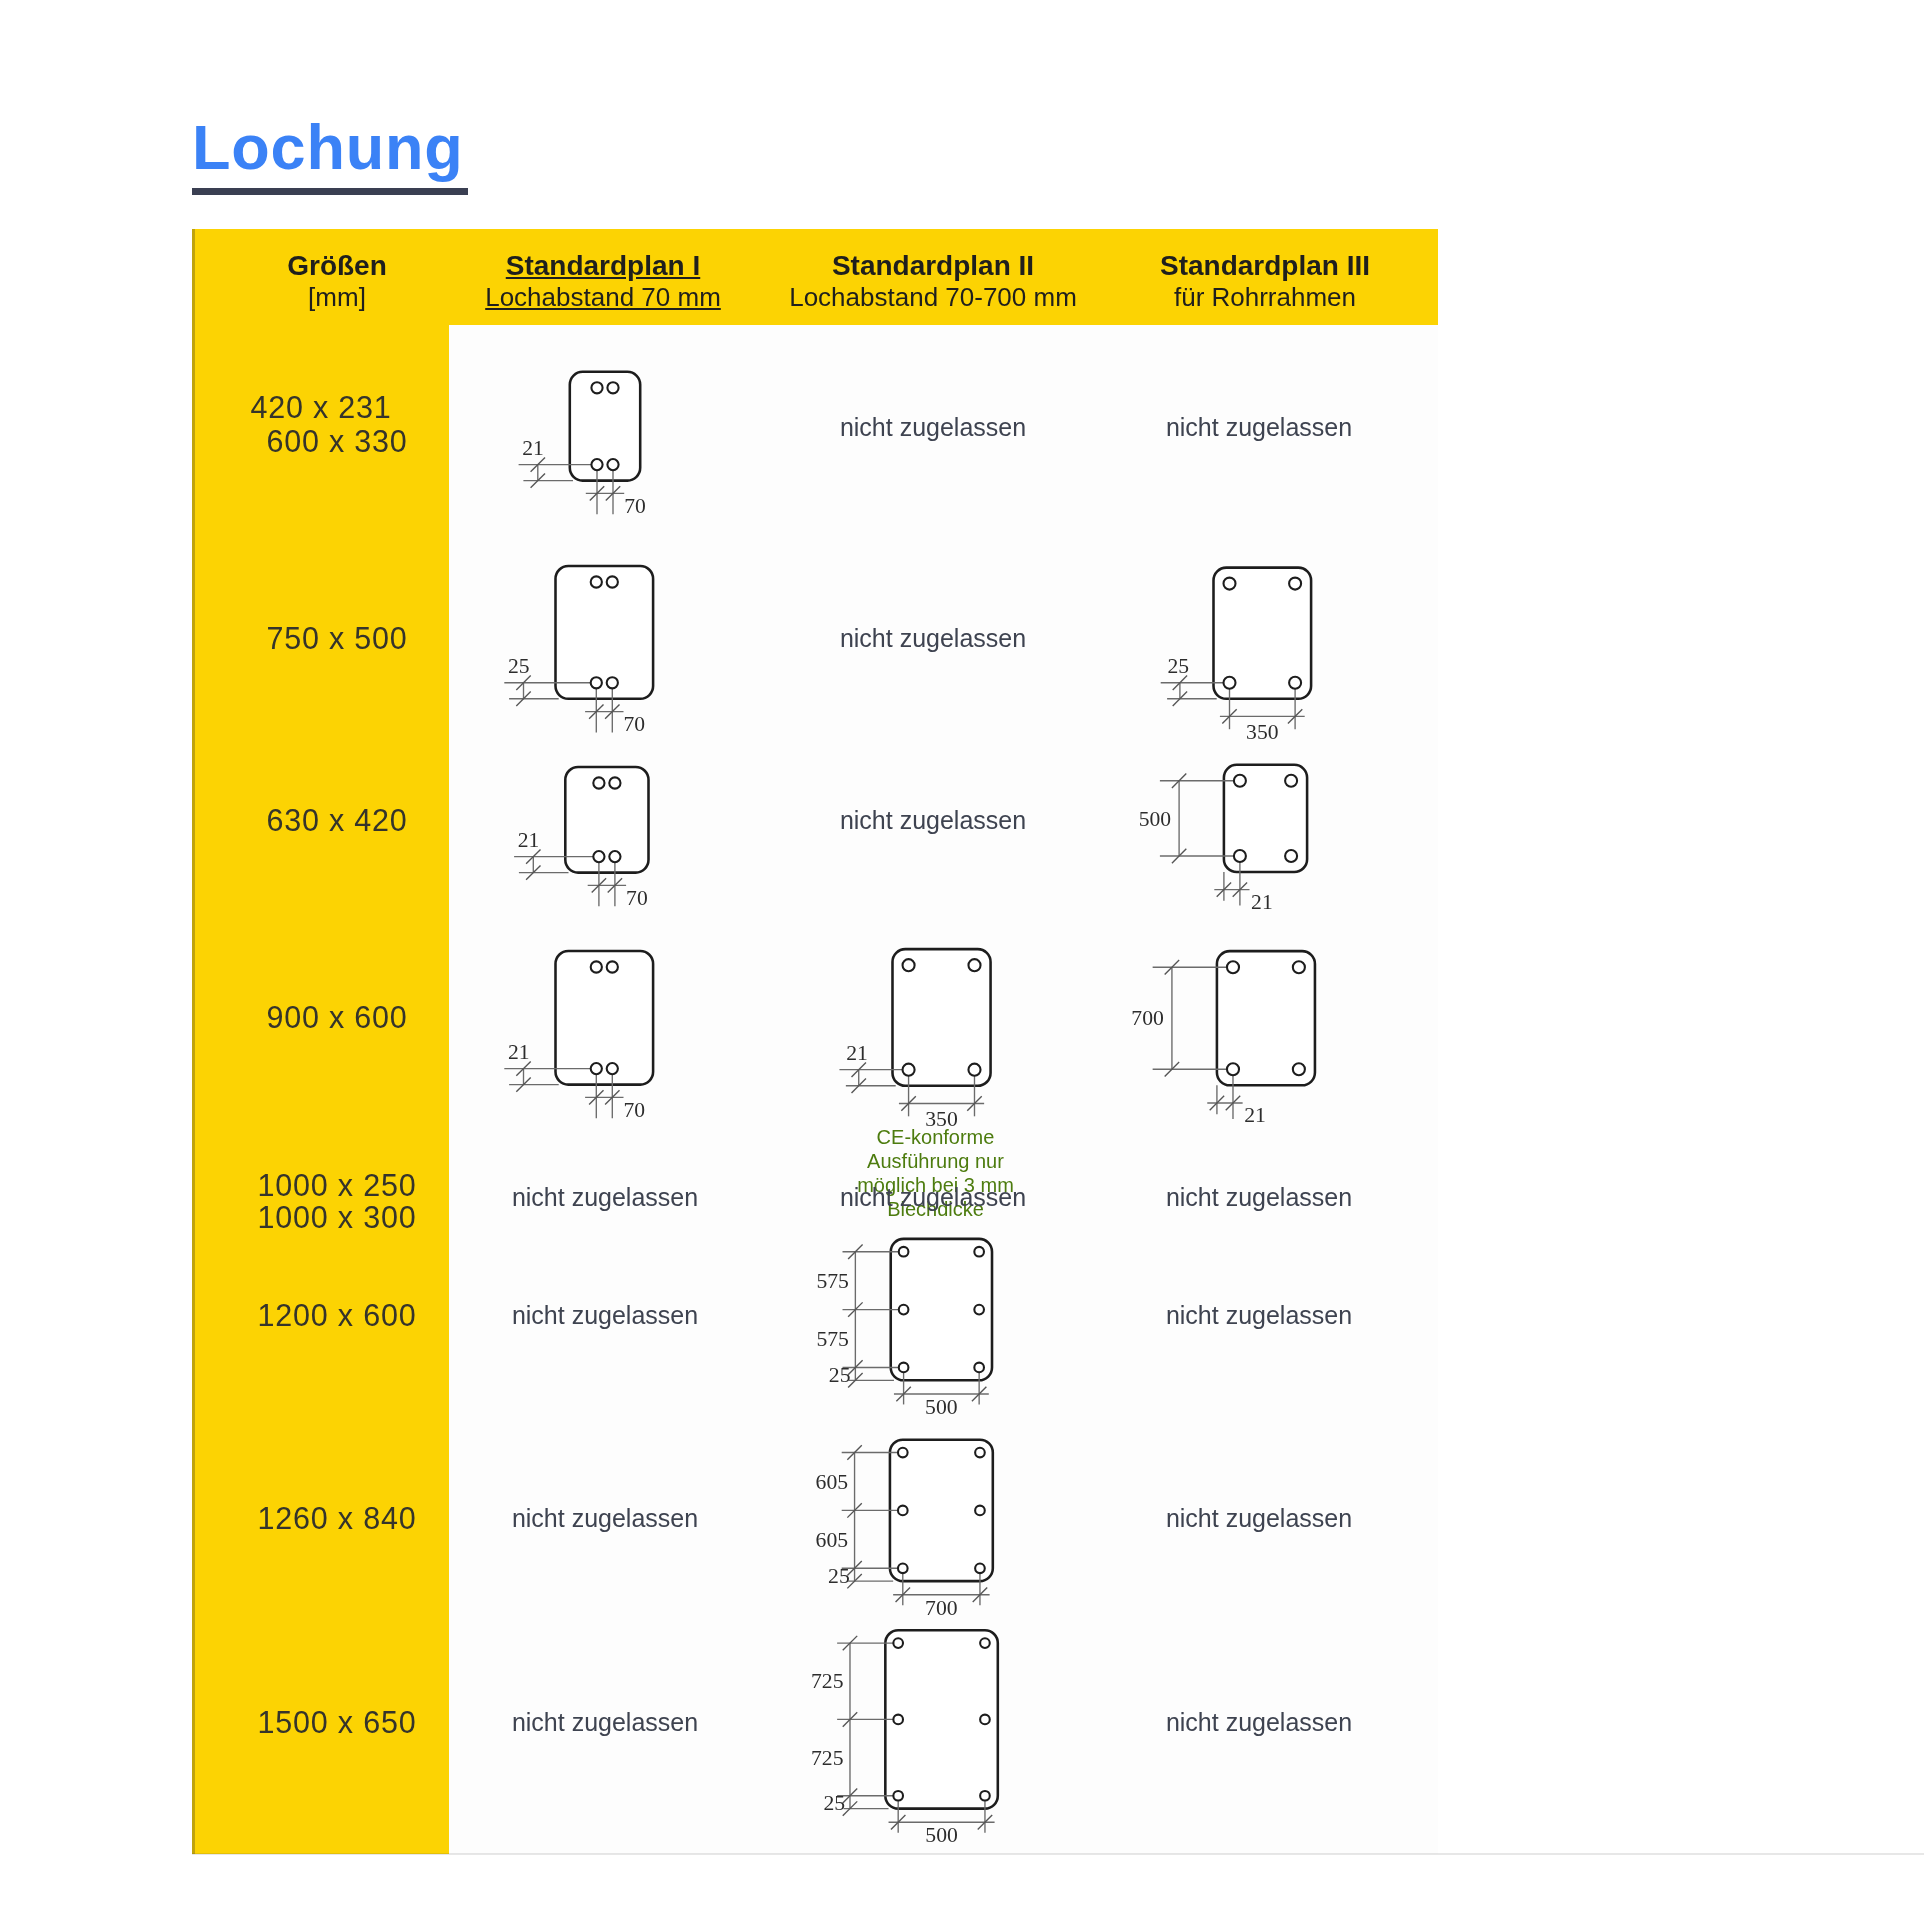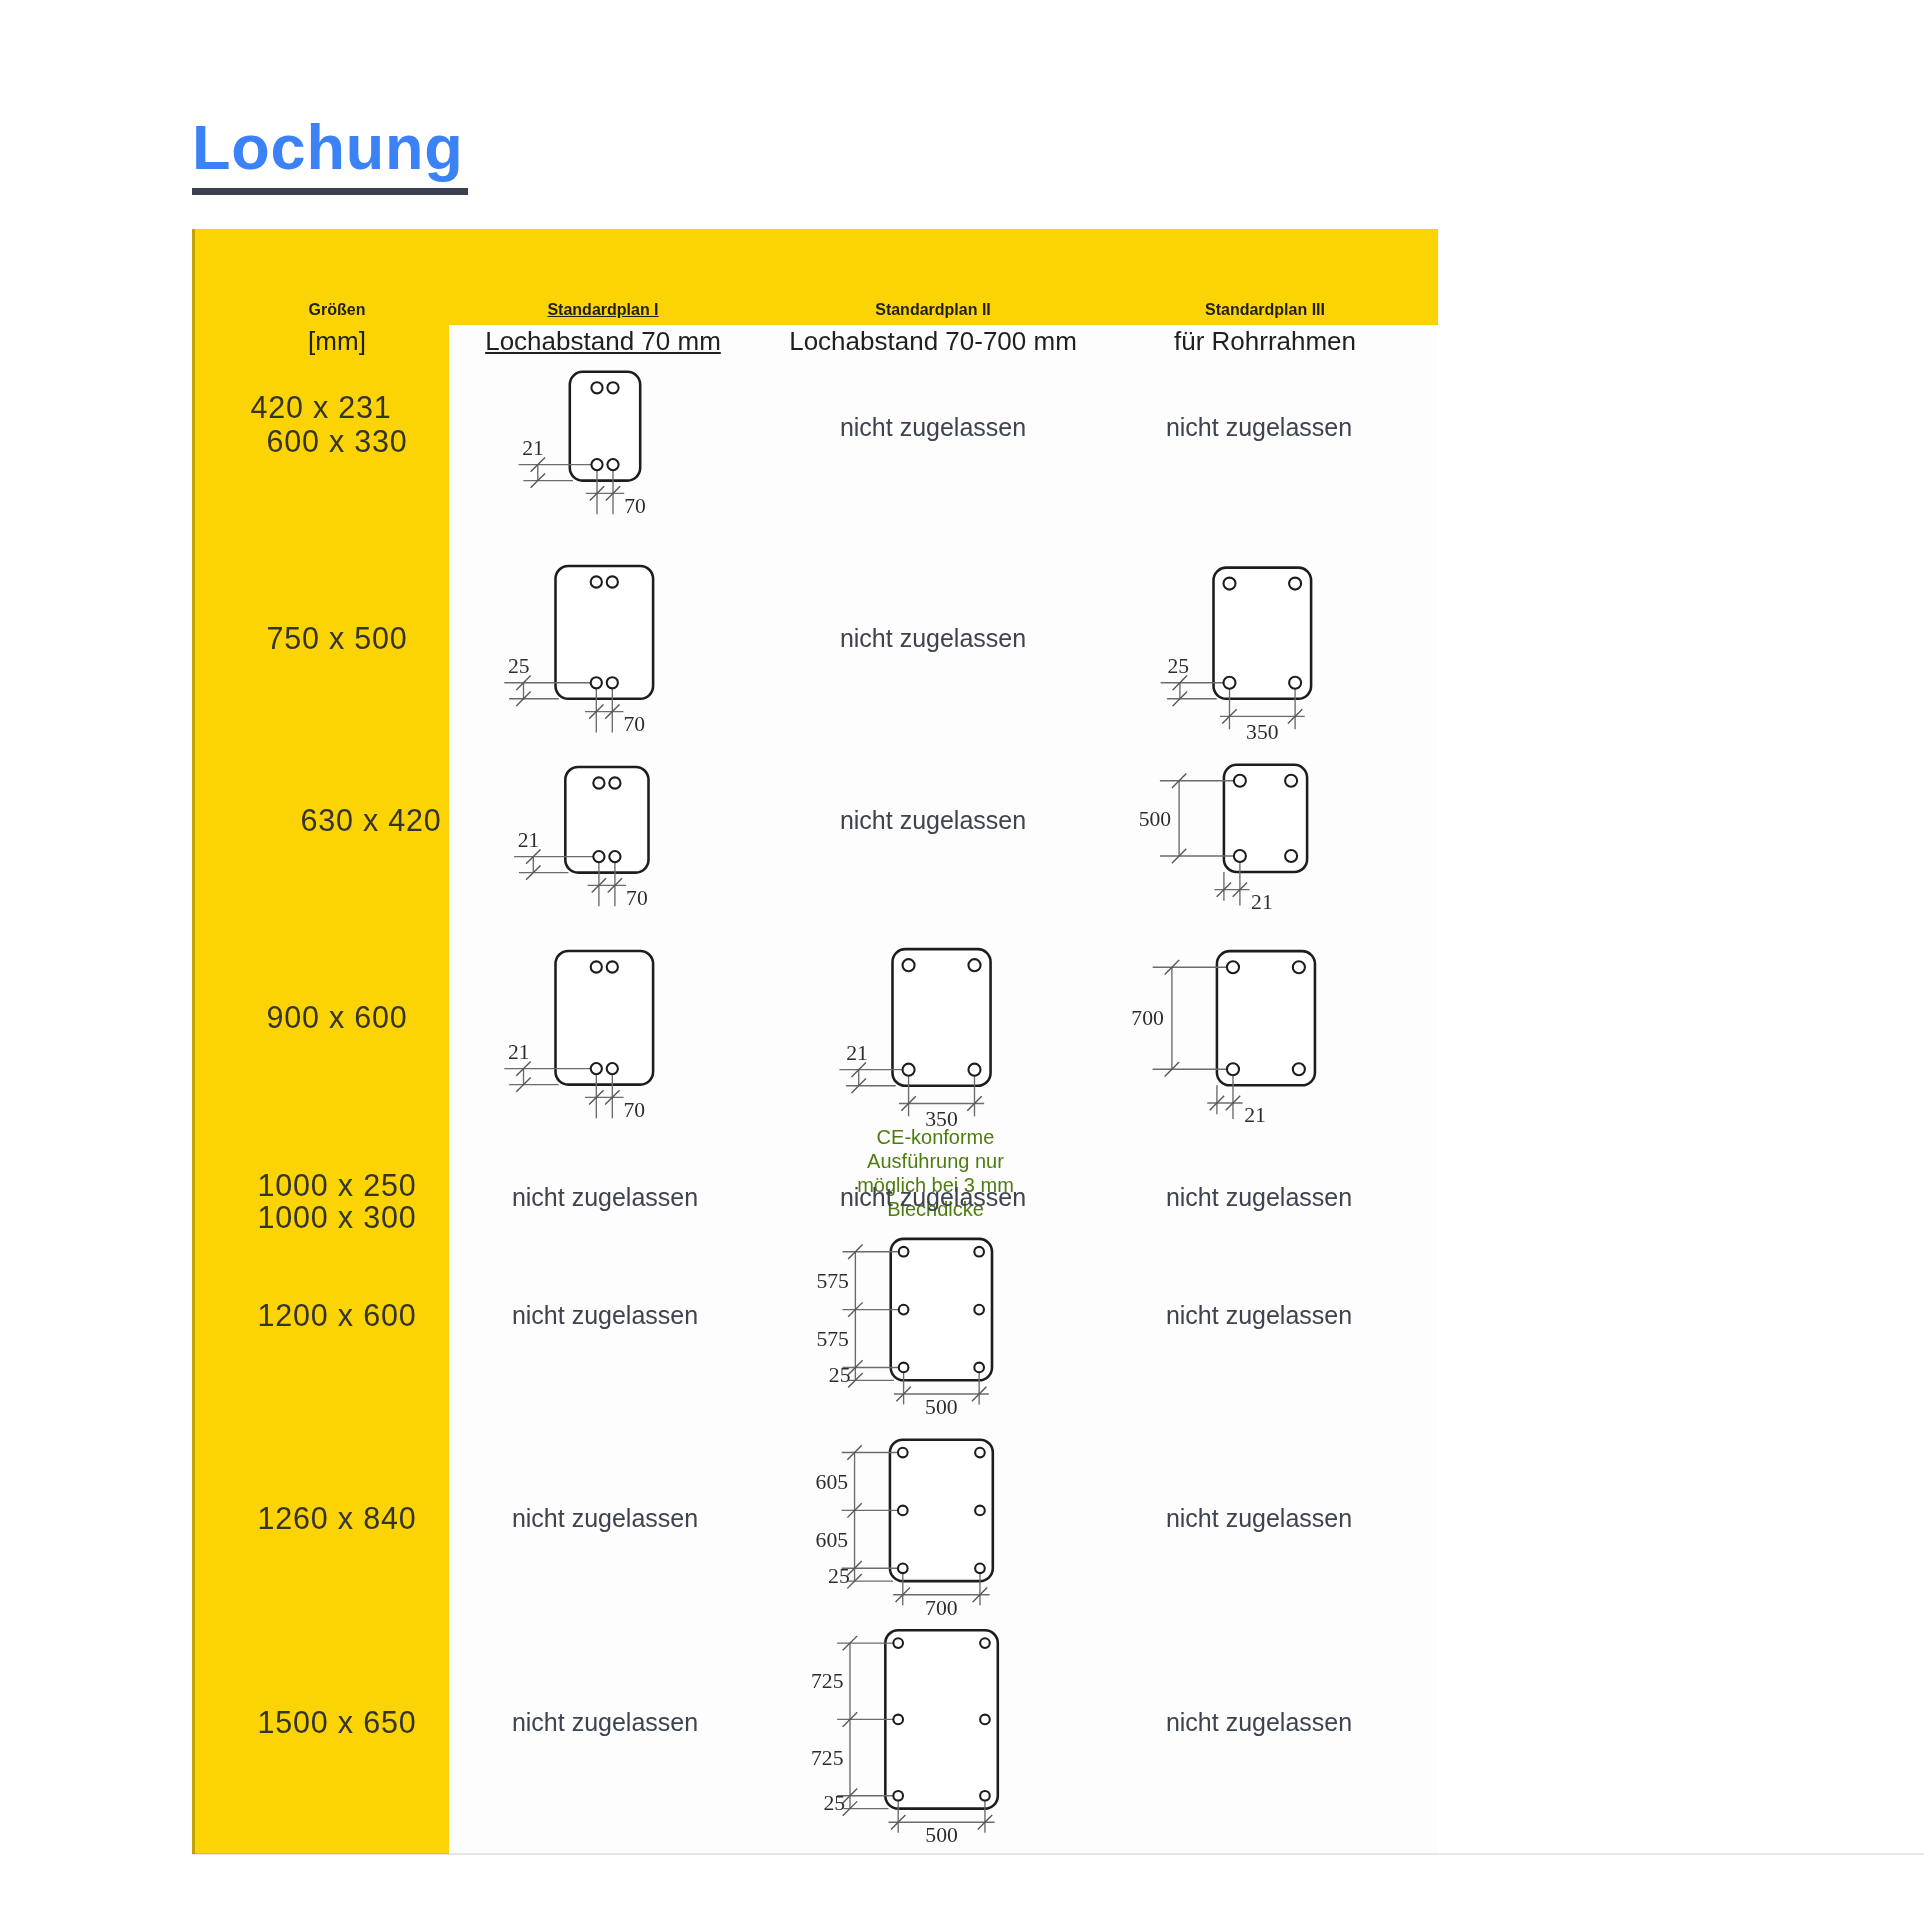--- a/index.html
+++ b/index.html
@@ -7,21 +7,21 @@
           font-family:"Liberation Sans",sans-serif;}
   .title{position:absolute;left:192px;top:111px;margin:0;font-size:63px;font-weight:bold;
          color:#3b82f6;border-bottom:7.2px solid #3a3f52;padding:0 4.8px 4.8px 0;display:inline-block;
          letter-spacing:0.8px;}
   .band{position:absolute;left:192px;top:229px;width:1246px;height:96px;background:#fcd303;}
   .leftcol{position:absolute;left:192px;top:229px;width:257px;height:1625px;background:#fcd303;
            border-left:3.2px solid rgba(120,105,25,0.45);box-sizing:border-box;}
   .panel{position:absolute;left:449px;top:325px;width:989px;height:1529px;background:#fdfdfd;}
   .hairline{position:absolute;left:192px;top:1853px;width:1732px;height:1.6px;background:rgba(60,60,60,0.12);}
   .hdr{position:absolute;transform:translateX(-50%);text-align:center;color:#1f1f1d;white-space:nowrap;}
-  .hdr .t{font-size:16px;font-weight:bold;line-height:32px;margin-top:44px;}
+  .hdr .t{font-size:28px;font-weight:bold;line-height:32px;}
   .hdr .s{font-size:26px;line-height:30.5px;}
   .size-label{position:absolute;transform:translate(-50%,-50%);font-size:30.5px;color:#35342b;
               white-space:nowrap;letter-spacing:0.8px;}
   .nz{position:absolute;transform:translate(-50%,-50%);font-size:25px;color:#3e4350;white-space:nowrap;}
   .note{position:absolute;text-align:center;font-size:20px;line-height:24px;color:#4d7c0f;}
   .drawing{position:absolute;overflow:visible;}
   .plate{fill:#ffffff;stroke:#1d1d1d;stroke-width:3.2;}
   .hole{fill:#ffffff;stroke:#1d1d1d;stroke-width:2.6;}
   .dim{stroke:#6b6b6b;stroke-width:1.7;fill:none;}
   .tick{stroke:#555555;}
@@ -116,21 +116,21 @@
         <line x1="172" y1="166" x2="172" y2="224" class="dim"></line>
         <line x1="78" y1="208" x2="184" y2="208" class="dim"></line>
         <line x1="81" y1="217" x2="99" y2="199" class="dim tick"></line>
         <line x1="163" y1="217" x2="181" y2="199" class="dim tick"></line>
         <text x="131" y="236" text-anchor="middle" class="dimtext">350</text>
         <circle cx="90" cy="42" r="7.5" class="hole"></circle>
         <circle cx="172" cy="42" r="7.5" class="hole"></circle>
         <circle cx="90" cy="166" r="7.5" class="hole"></circle>
         <circle cx="172" cy="166" r="7.5" class="hole"></circle>
       </svg>
-      <div class="size-label" style="left: 337px; top: 820px; margin-left: 34px;">630 x 420</div>
+      <div class="size-label" style="left: 337px; top: 820px;">630 x 420</div>
       <svg class="drawing" width="197" height="164" viewBox="0 0 245 205" style="left: 496px; top: 751px;">
         <rect x="86" y="20" width="104" height="132" rx="16" ry="16" class="plate"></rect>
         <line x1="22" y1="132" x2="128" y2="132" class="dim"></line>
         <line x1="28" y1="152" x2="90" y2="152" class="dim"></line>
         <line x1="46" y1="132" x2="46" y2="152" class="dim"></line>
         <line x1="37" y1="141" x2="55" y2="123" class="dim tick"></line>
         <line x1="37" y1="161" x2="55" y2="143" class="dim tick"></line>
         <text x="40" y="120" text-anchor="middle" class="dimtext">21</text>
         <line x1="128" y1="132" x2="128" y2="194" class="dim"></line>
         <line x1="148" y1="132" x2="148" y2="194" class="dim"></line>

